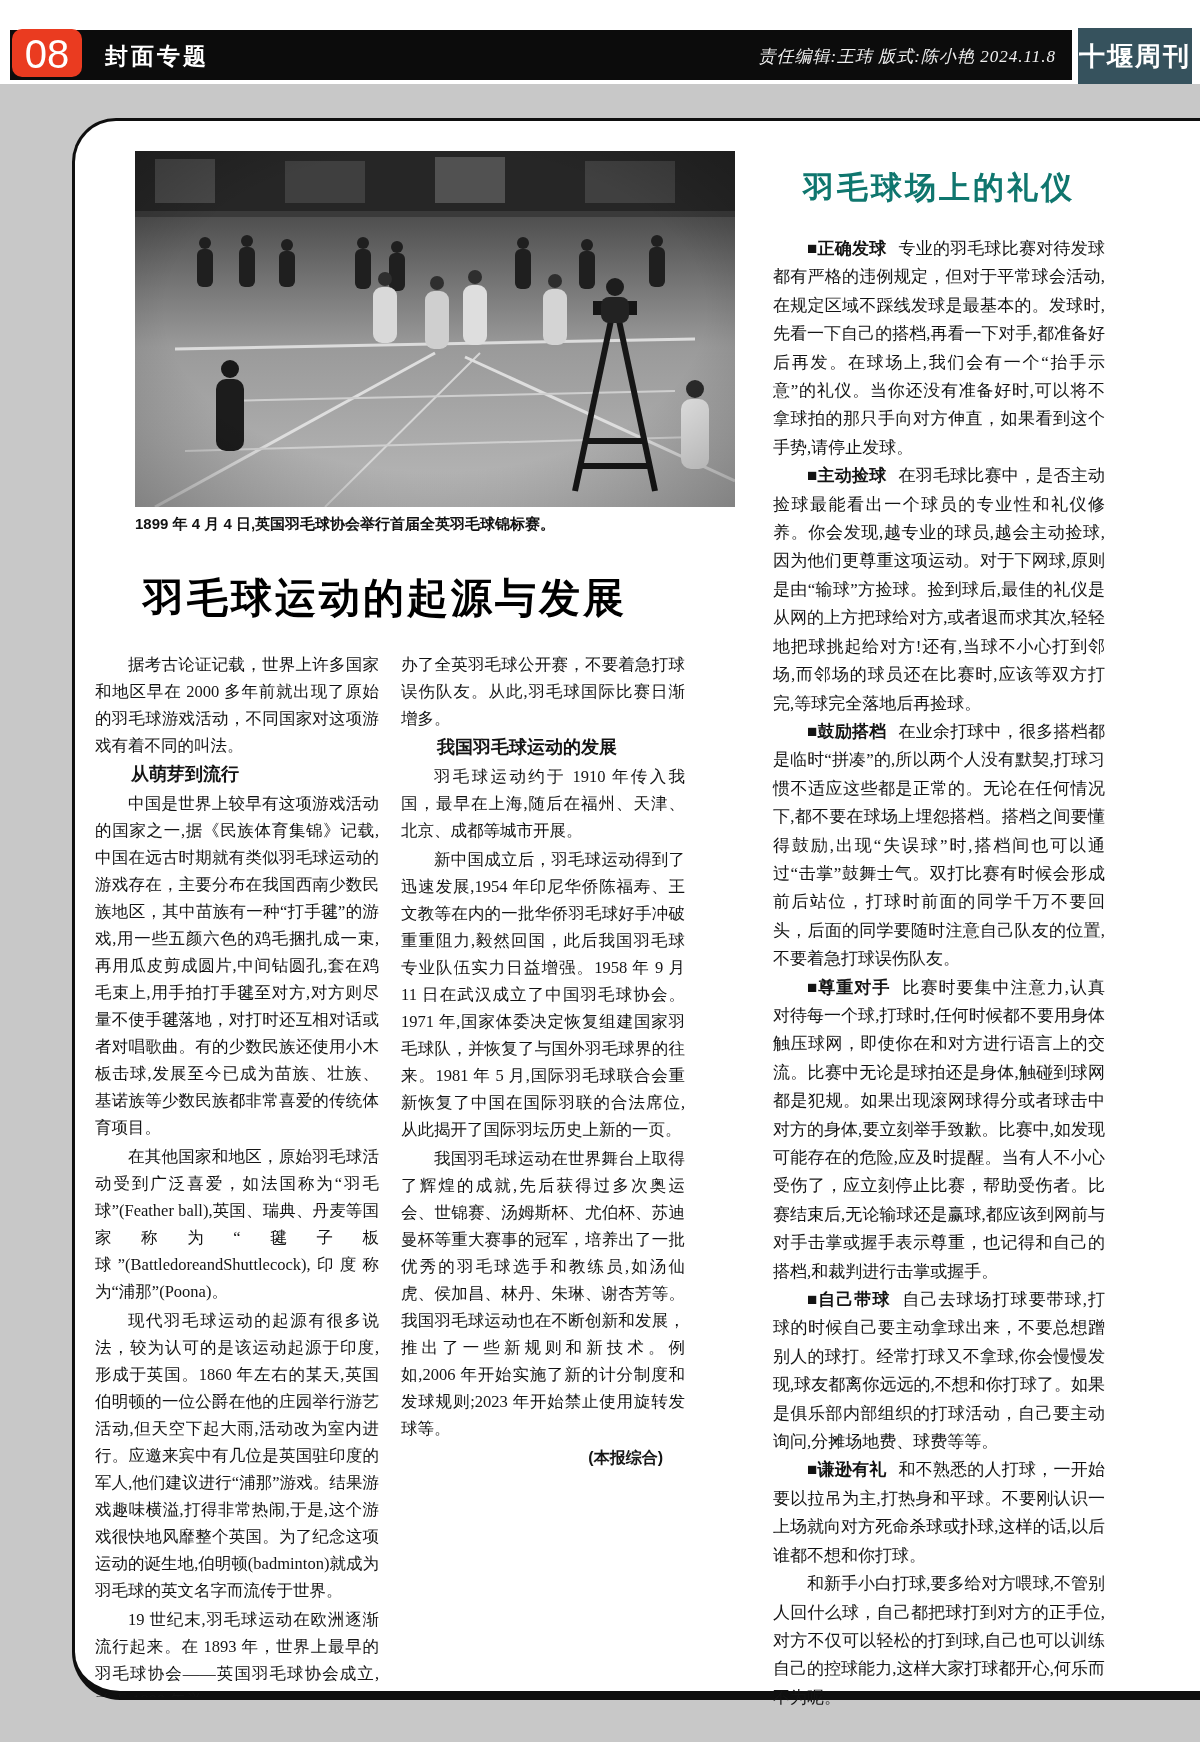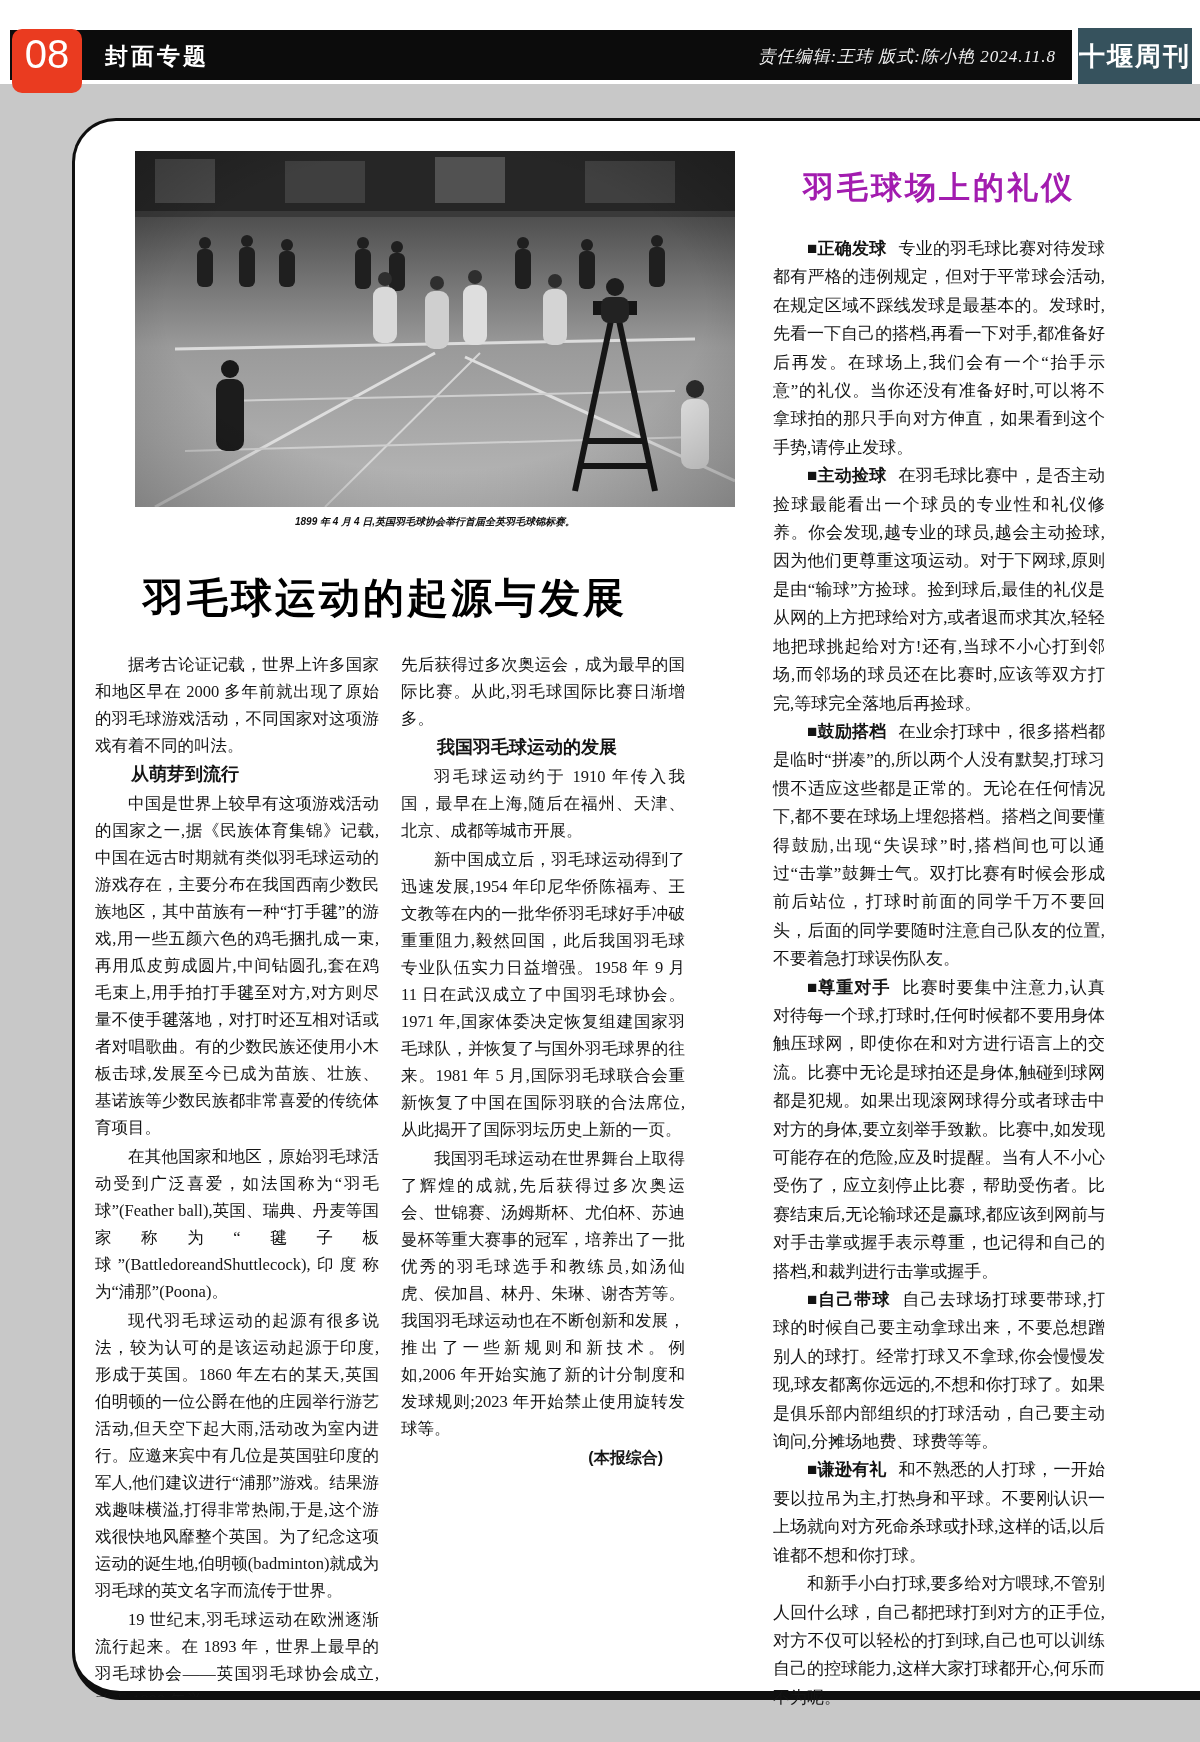--- a/index.html
+++ b/index.html
@@ -2,59 +2,59 @@
 <html><head>
 <meta charset="utf-8">
 <style>
   html,body{margin:0;padding:0;background:#c8c8c8;}
   .stage{position:relative;width:1200px;height:1742px;margin:0 auto;background:#ffffff;
          overflow:hidden;font-family:"Liberation Serif",serif;color:#141414;}
   .graybg{position:absolute;left:0;top:84px;width:1200px;height:1658px;background:#c8c8c8;}
 
   
   .topbar{position:absolute;left:10px;top:30px;width:1062px;height:50px;background:#0c0c0c;}
-  .pagenum{position:absolute;left:2px;top:-1px;width:70px;height:64px;background:#ea3b20;
+  .pagenum{position:absolute;left:2px;top:-1px;width:70px;height:48px;background:#ea3b20;
            border-radius:10px;color:#fff;font-family:"Liberation Sans",sans-serif;
            font-size:40px;font-weight:400;text-align:center;line-height:50px;}
   .section{position:absolute;left:95px;top:0;height:50px;line-height:52px;color:#fff;
            font-family:"Liberation Sans",sans-serif;font-weight:bold;font-size:23px;letter-spacing:3px;}
   .editors{position:absolute;right:16px;top:0;height:64px;line-height:53px;color:#f0f0f0;
            font-style:italic;font-size:17px;letter-spacing:1px;}
   .masthead{position:absolute;left:1078px;top:28px;width:114px;height:56px;display:flex;flex-direction:row;}
   .m-red{height:7px;background:#c4202b;}
   .m-mid{flex:1;background:#36525d;color:#fff;display:flex;align-items:center;justify-content:center;
          font-size:26px;font-weight:bold;letter-spacing:2px;}
 
   
   .card{position:absolute;left:72px;top:118px;width:1152px;height:1582px;background:#fff;
         border:3px solid #0f0f0f;border-right:none;border-bottom-width:9px;
         border-radius:44px 0 0 48px;box-sizing:border-box;}
 
   .photo{position:absolute;left:60px;top:30px;width:600px;height:356px;background:#777;}
   .photo svg{display:block;width:100%;height:100%;}
-  .caption{position:absolute;left:60px;top:394px;width:600px;text-align:center;
-           font-family:"Liberation Sans",sans-serif;font-weight:bold;font-size:10px;color:#111;font-style:italic;}
+  .caption{position:absolute;left:60px;top:394px;width:600px;text-align:left;
+           font-family:"Liberation Sans",sans-serif;font-weight:bold;font-size:15px;color:#111;}
 
   .main-title{position:absolute;left:10px;top:450px;width:600px;text-align:center;
               font-size:41px;font-weight:bold;letter-spacing:3px;color:#000;}
 
   .cols{position:absolute;left:18px;top:528px;width:594px;height:1048px;overflow:hidden;}
   .col{position:absolute;top:0;width:288px;height:1048px;overflow:hidden;
        font-size:16.5px;line-height:27px;text-align:justify;}
   .col1{left:0;} .col2{left:306px;}
   .col p{margin:2px;text-indent:2em;}
   .col p.noind{text-indent:0;}
   .subhead{font-family:"Liberation Sans",sans-serif;font-weight:bold;font-size:18px;
            text-align:left;margin:13px 0;text-indent:0;}
   .byline{text-indent:0;text-align:right;font-family:"Liberation Sans",sans-serif;font-weight:bold;
           padding-right:22px;margin-top:16px;font-size:16px;}
 
   
   .side{position:absolute;left:698px;top:30px;width:332px;}
-  .side-title{text-align:center;font-size:31px;font-weight:bold;letter-spacing:3px;margin:16px 0 0;color:#a21caf;}
+  .side-title{text-align:center;font-size:31px;font-weight:bold;letter-spacing:3px;margin:16px 0 0;color:#0f766e;}
   .side-body{margin-top:26px;font-size:17px;line-height:28.4px;text-align:justify;}
   .side-body p{margin:0;text-indent:2em;}
   .slabel{font-family:"Liberation Sans",sans-serif;font-weight:bold;padding-right:12px;}
   .slabel:empty{padding-right:0;}
 </style>
 </head>
 <body>
 
 <div class="stage">
   <div class="graybg"></div>
@@ -152,21 +152,21 @@
     <div class="cols">
       <div class="col col1">
         <p>据考古论证记载，世界上许多国家和地区早在 2000 多年前就出现了原始的羽毛球游戏活动，不同国家对这项游戏有着不同的叫法。</p>
         <p class="subhead">从萌芽到流行</p>
         <p>中国是世界上较早有这项游戏活动的国家之一,据《民族体育集锦》记载,中国在远古时期就有类似羽毛球运动的游戏存在，主要分布在我国西南少数民族地区，其中苗族有一种“打手毽”的游戏,用一些五颜六色的鸡毛捆扎成一束,再用瓜皮剪成圆片,中间钻圆孔,套在鸡毛束上,用手拍打手毽至对方,对方则尽量不使手毽落地，对打时还互相对话或者对唱歌曲。有的少数民族还使用小木板击球,发展至今已成为苗族、壮族、基诺族等少数民族都非常喜爱的传统体育项目。</p>
         <p>在其他国家和地区，原始羽毛球活动受到广泛喜爱，如法国称为“羽毛球”(Feather ball),英国、瑞典、丹麦等国家称为“毽子板球”(BattledoreandShuttlecock),印度称为“浦那”(Poona)。</p>
         <p>现代羽毛球运动的起源有很多说法，较为认可的是该运动起源于印度,形成于英国。1860 年左右的某天,英国伯明顿的一位公爵在他的庄园举行游艺活动,但天空下起大雨,活动改为室内进行。应邀来宾中有几位是英国驻印度的军人,他们建议进行“浦那”游戏。结果游戏趣味横溢,打得非常热闹,于是,这个游戏很快地风靡整个英国。为了纪念这项运动的诞生地,伯明顿(badminton)就成为羽毛球的英文名字而流传于世界。</p>
         <p>19 世纪末,羽毛球运动在欧洲逐渐流行起来。在 1893 年，世界上最早的羽毛球协会——英国羽毛球协会成立,并于 1899 年举</p>
       </div>
       <div class="col col2">
-        <p class="noind">先后获得过多次奥运会，成为最早的国际比赛。从此,羽毛球国际比赛日渐增多。</p>
+        <p class="noind">办了全英羽毛球公开赛，不要着急打球误伤队友。从此,羽毛球国际比赛日渐增多。</p>
         <p class="subhead">我国羽毛球运动的发展</p>
         <p>羽毛球运动约于 1910 年传入我国，最早在上海,随后在福州、天津、北京、成都等城市开展。</p>
         <p>新中国成立后，羽毛球运动得到了迅速发展,1954 年印尼华侨陈福寿、王文教等在内的一批华侨羽毛球好手冲破重重阻力,毅然回国，此后我国羽毛球专业队伍实力日益增强。1958 年 9 月 11 日在武汉成立了中国羽毛球协会。1971 年,国家体委决定恢复组建国家羽毛球队，并恢复了与国外羽毛球界的往来。1981 年 5 月,国际羽毛球联合会重新恢复了中国在国际羽联的合法席位,从此揭开了国际羽坛历史上新的一页。</p>
         <p>我国羽毛球运动在世界舞台上取得了辉煌的成就,先后获得过多次奥运会、世锦赛、汤姆斯杯、尤伯杯、苏迪曼杯等重大赛事的冠军，培养出了一批优秀的羽毛球选手和教练员,如汤仙虎、侯加昌、林丹、朱琳、谢杏芳等。我国羽毛球运动也在不断创新和发展，推出了一些新规则和新技术。例如,2006 年开始实施了新的计分制度和发球规则;2023 年开始禁止使用旋转发球等。</p>
         <p class="byline">(本报综合)</p>
       </div>
     </div>
 
     <div class="side">
       <div class="side-title">羽毛球场上的礼仪</div>

